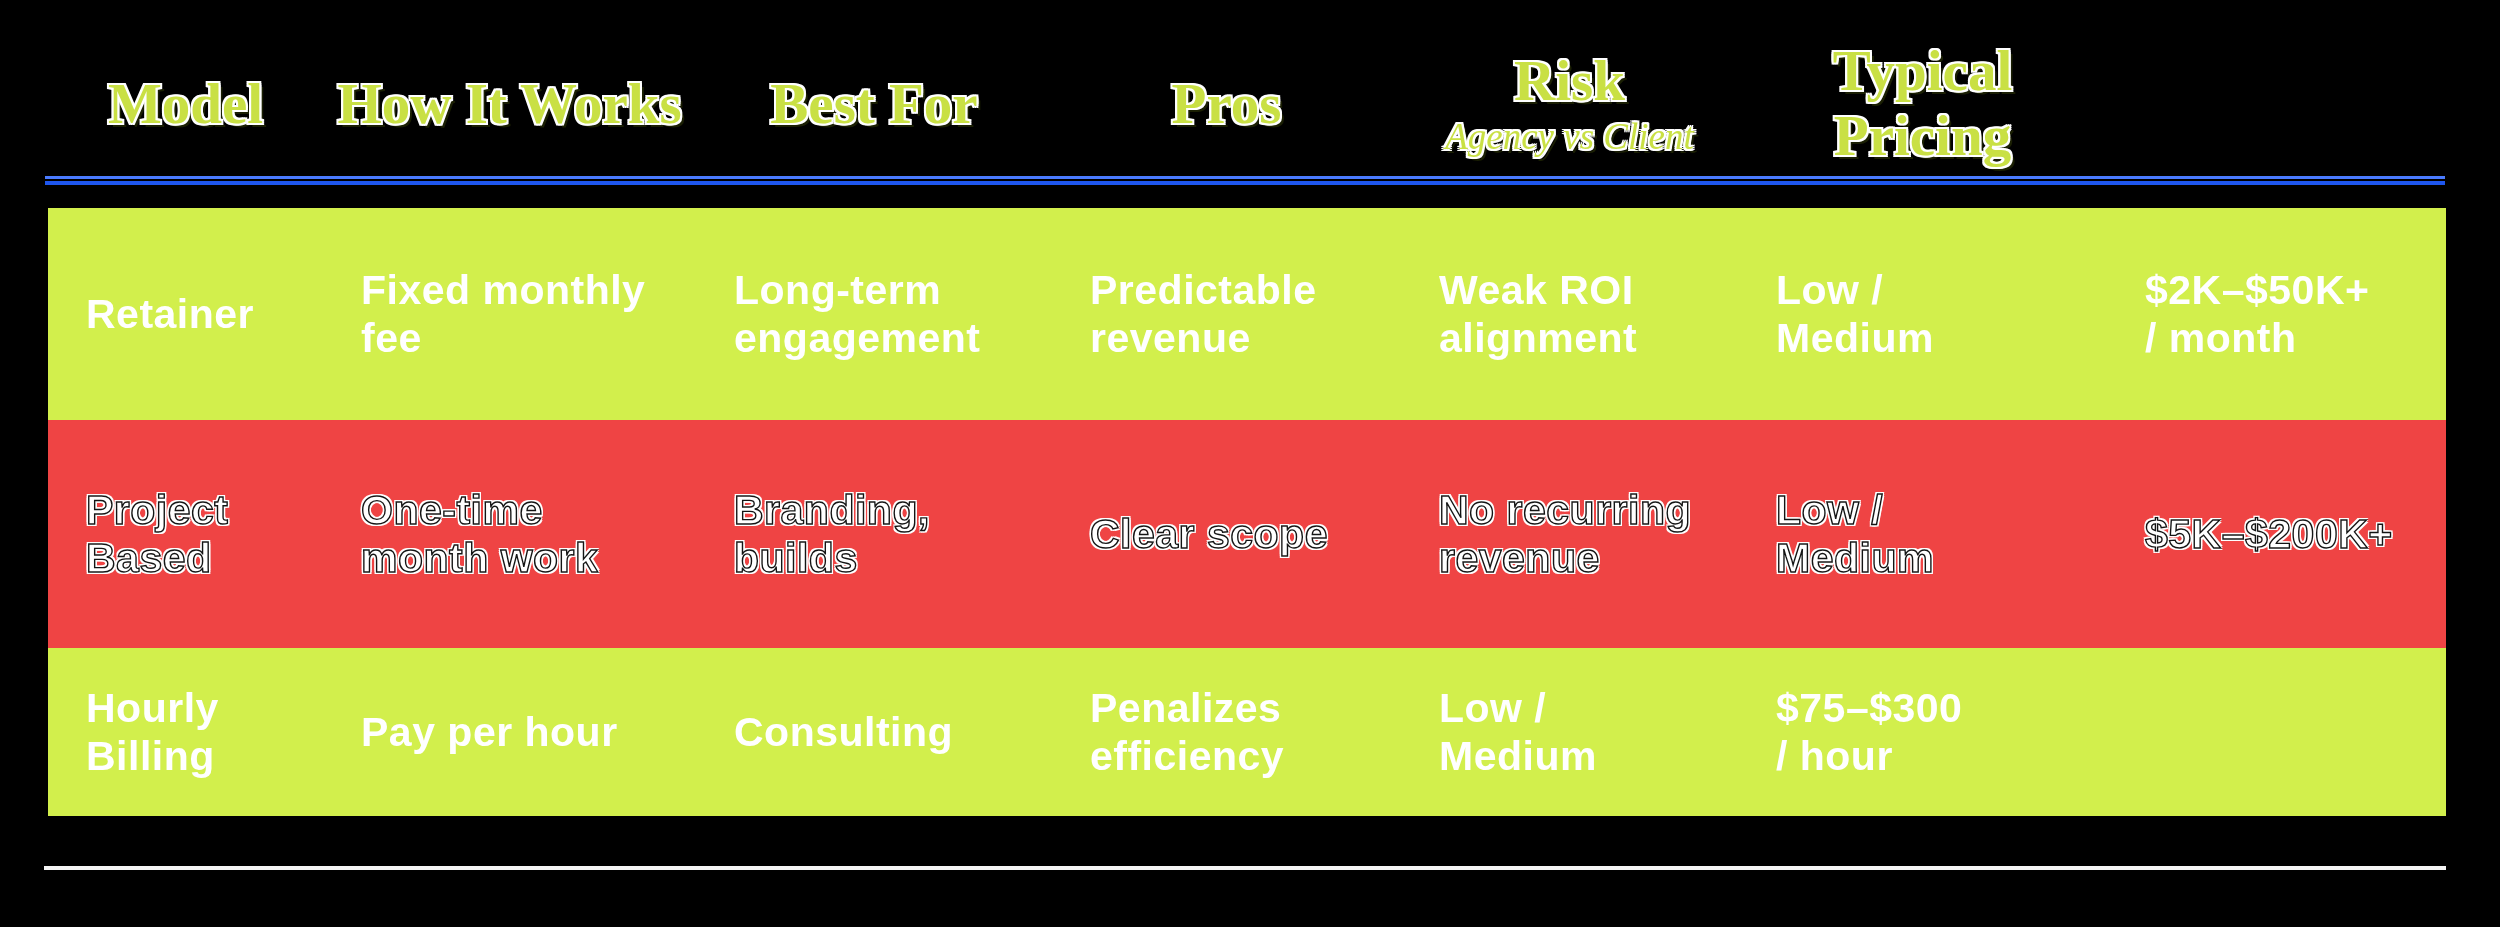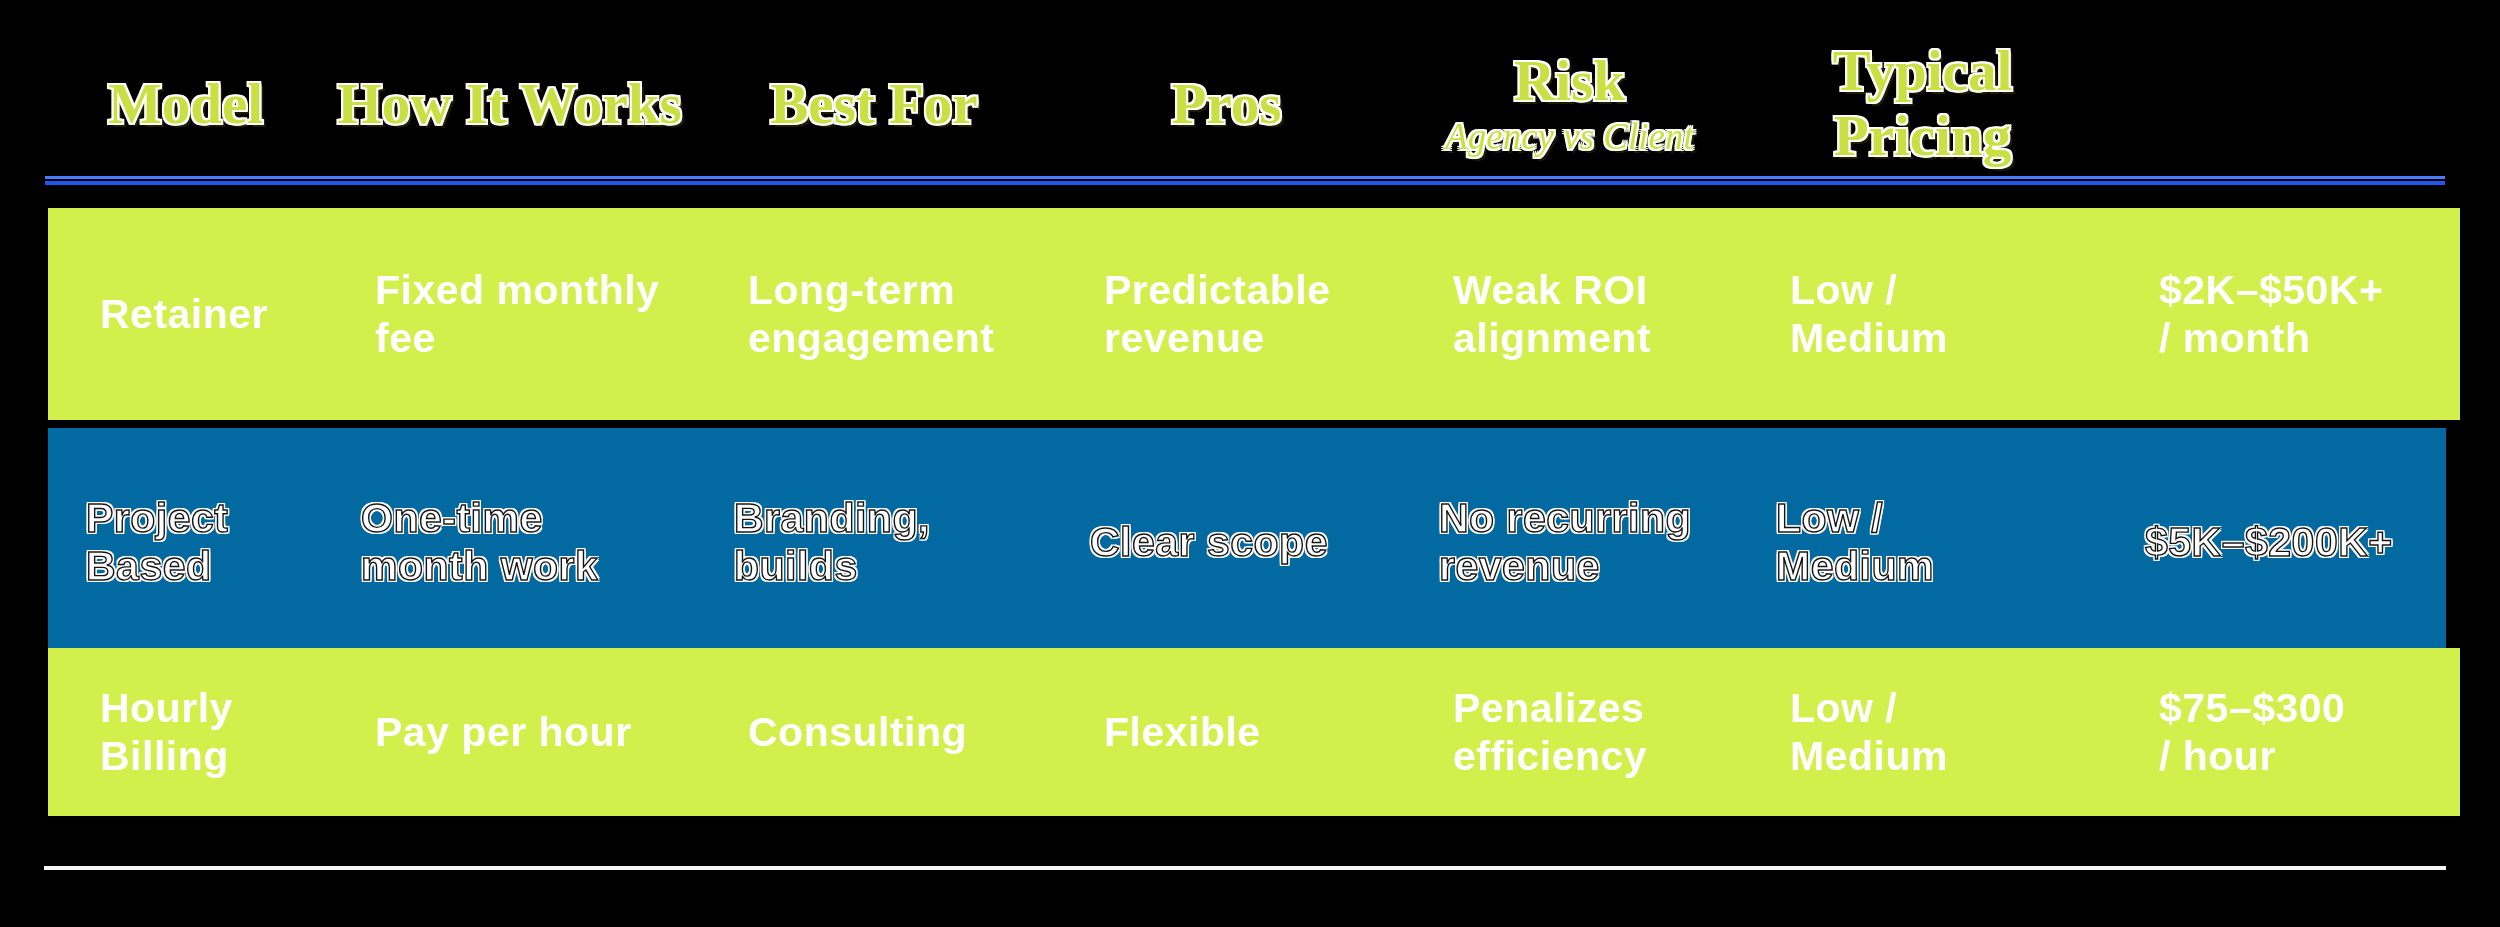--- a/index.html
+++ b/index.html
@@ -27,22 +27,22 @@
     position:absolute;left:45px;top:176px;width:2400px;height:9px;
     background:linear-gradient(180deg,
       #4a7bff 0px,#4a7bff 3px,
       #000 3px,#000 5px,
       #1e56ee 5px,#1e56ee 9px);
   }
   .row{
     position:absolute;left:48px;width:2398px;
     display:grid;grid-template-columns:275px 373px 356px 349px 337px 369px 339px;
   }
-  .row-lime{background:#d2ef4c;padding-left:14px;}
-  .row-dark{background:#0369a1;margin-top:8px;}
+  .row-lime{background:#d2ef4c;}
+  .row-dark{background:#ef4444;}
   .row1{top:208px;height:212px;}
   .row2{top:420px;height:228px;}
   .row3{top:648px;height:168px;}
   .cell{
     display:flex;align-items:center;
     padding:0 18px 0 38px;
   }
   .cell .txt{
     font-size:41px;line-height:1.18;color:#ffffff;
     white-space:pre-line;font-weight:700;letter-spacing:0.5px;
@@ -152,23 +152,20 @@
         <span class="txt">Hourly
 Billing</span>
       </div>
     <div class="cell">
         <span class="txt">Pay per hour</span>
       </div>
     <div class="cell">
         <span class="txt">Consulting</span>
       </div>
     <div class="cell">
-        <span class="txt">Flexible</span>
-      </div>
-    <div class="cell">
         <span class="txt">Penalizes
 efficiency</span>
       </div>
     <div class="cell">
         <span class="txt">Low /
 Medium</span>
       </div>
     <div class="cell">
         <span class="txt">$75–$300
 / hour</span>

